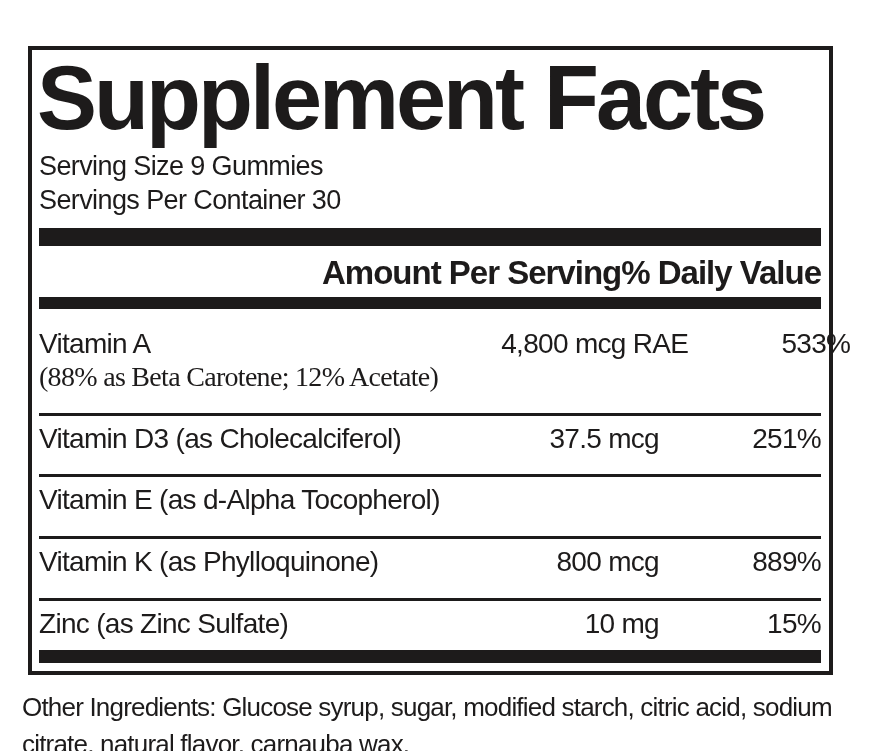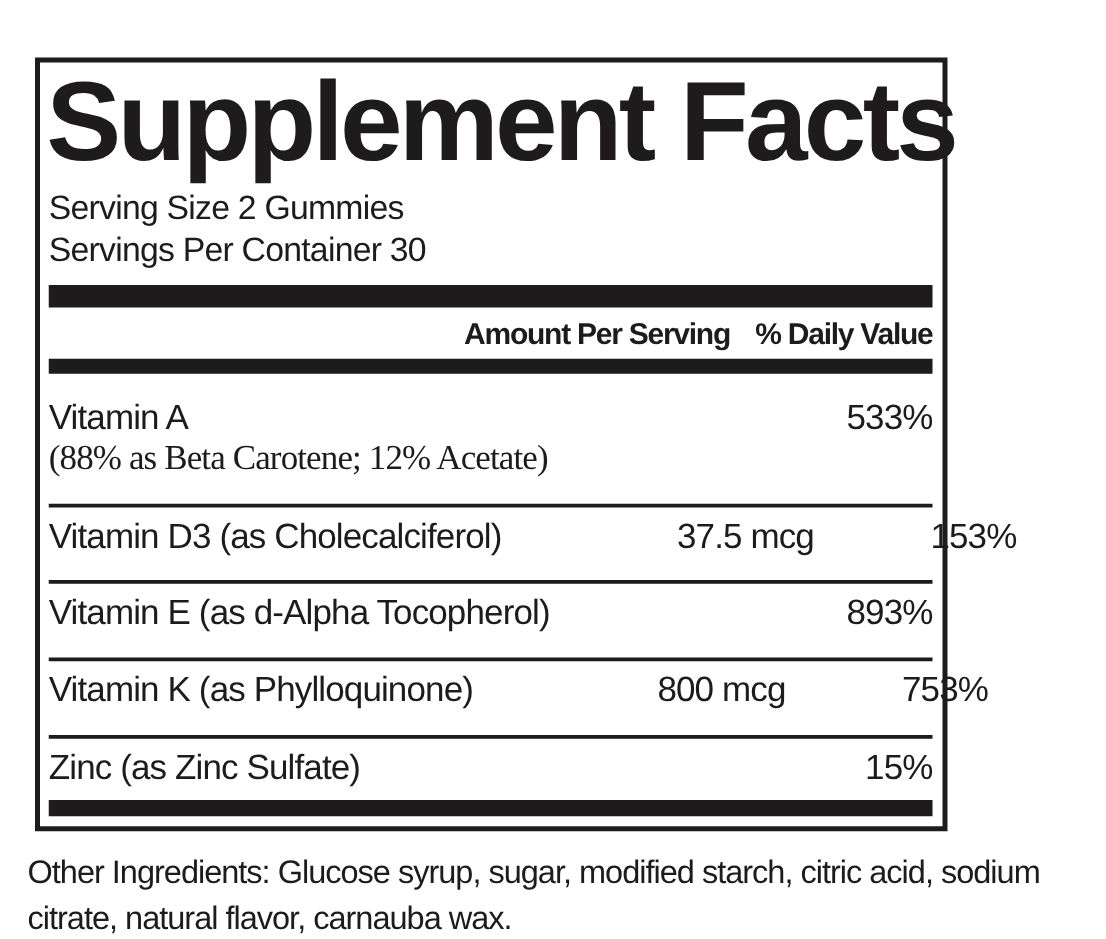--- a/index.html
+++ b/index.html
@@ -6,21 +6,21 @@
   * { box-sizing: border-box; }
   html, body {
     margin: 0; padding: 0;
     width: 885px; height: 751px;
     background: #ffffff;
     font-family: "Liberation Sans", sans-serif;
     color: var(--ink);
     overflow: hidden;
   }
   .panel {
-    width: 730px;
+    width: 805px;
     margin: 46px 0 0 28px;
     border: 4px solid var(--ink);
     padding: 0 8px 0 7px;
     background: #ffffff;
   }
   .title {
     font-size: 90px;
     font-weight: bold;
     letter-spacing: -3px;
     line-height: 0.94;
@@ -34,21 +34,21 @@
     white-space: nowrap;
   }
   .bar { background: var(--ink); width: 100%; }
   .bar-thick-top { height: 18px; margin-top: 10px; }
   .bar-medium   { height: 12px; }
   .bar-thick-bottom { height: 13px; margin: 3px 0 8px; }
   .row { display: flex; align-items: flex-start; }
   .header-row {
     padding: 8px 0 5px;
     font-weight: bold;
-    font-size: 24px;
+    font-size: 33px;
     letter-spacing: -1px;
   }
   .nutrient-row {
     font-size: 28px;
     letter-spacing: -0.7px;
     line-height: 1.2;
     padding: 6px 0 7px;
     margin-top: 12px;
   }
   .nutrient-row + .nutrient-row { border-top: 3px solid var(--ink); }
@@ -62,67 +62,68 @@
     font-size: 26px;
     letter-spacing: -0.8px;
     line-height: 1.4;
   }
 </style>
 </head>
 <body>
 
 <div class="panel">
   <div class="title">Supplement Facts</div>
-  <div class="serving-line">Serving Size 2 Gummies</div>
+  <div class="serving-line">Serving Size 9 Gummies</div>
   <div class="serving-line">Servings Per Container 30</div>
 
   <div class="bar bar-thick-top"></div>
 
   <div class="row header-row">
     <div class="col-name"></div>
     <div class="col-amount">Amount Per Serving</div>
     <div class="col-dv">% Daily Value</div>
   </div>
 
   <div class="bar bar-medium"></div>
 
   <div class="row nutrient-row">
     <div class="col-name">
       <span>Vitamin A</span>
       <span class="detail-line">(88% as Beta Carotene; 12% Acetate)</span>
     </div>
+    <div class="col-amount">4,800 mcg RAE</div>
     <div class="col-dv">533%</div>
   </div>
 
   <div class="row nutrient-row">
     <div class="col-name">
       <span>Vitamin D3 (as Cholecalciferol)</span>
     </div>
     <div class="col-amount">37.5 mcg</div>
-    <div class="col-dv">153%</div>
+    <div class="col-dv">251%</div>
   </div>
 
   <div class="row nutrient-row">
     <div class="col-name">
       <span>Vitamin E (as d-Alpha Tocopherol)</span>
     </div>
-    <div class="col-dv">893%</div>
   </div>
 
   <div class="row nutrient-row">
     <div class="col-name">
       <span>Vitamin K (as Phylloquinone)</span>
     </div>
     <div class="col-amount">800 mcg</div>
-    <div class="col-dv">753%</div>
+    <div class="col-dv">889%</div>
   </div>
 
   <div class="row nutrient-row">
     <div class="col-name">
       <span>Zinc (as Zinc Sulfate)</span>
     </div>
+    <div class="col-amount">10 mg</div>
     <div class="col-dv">15%</div>
   </div>
 
   <div class="bar bar-thick-bottom"></div>
 </div>
 
 <p class="other-ingredients">Other Ingredients: Glucose syrup, sugar, modified starch, citric acid, sodium citrate, natural flavor, carnauba wax.</p>
 
 </body></html>

